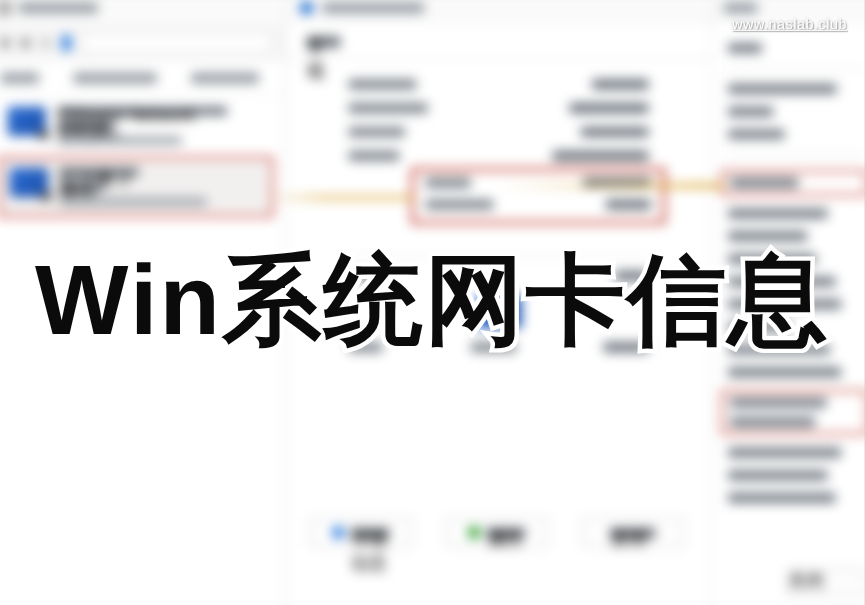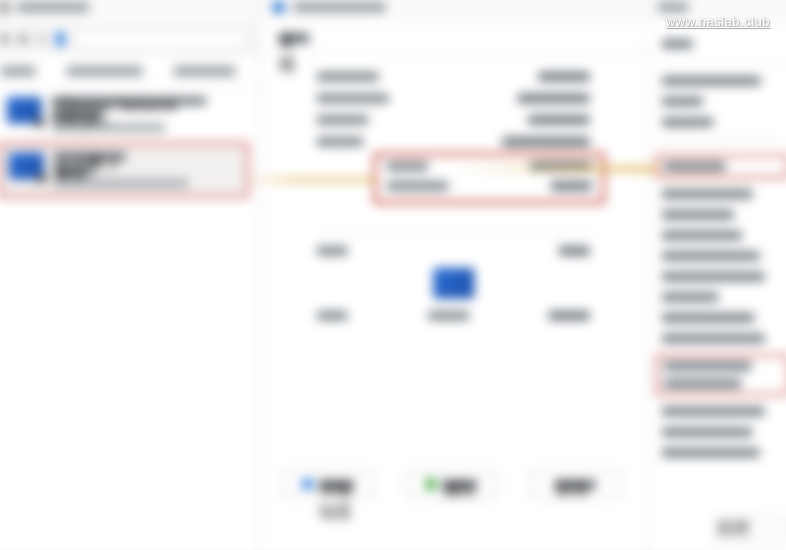--- a/index.html
+++ b/index.html
@@ -386,13 +386,14 @@
     </div>
     <div class="close">关闭</div>
   </div>
 </div>
 
 <div class="watermark">
   <div class="url">www.naslab.club</div>
 </div>
 
 <div class="headline">
+  <span class="hl-2">Win系统网卡信息</span>
 </div>
 
 </body></html>

